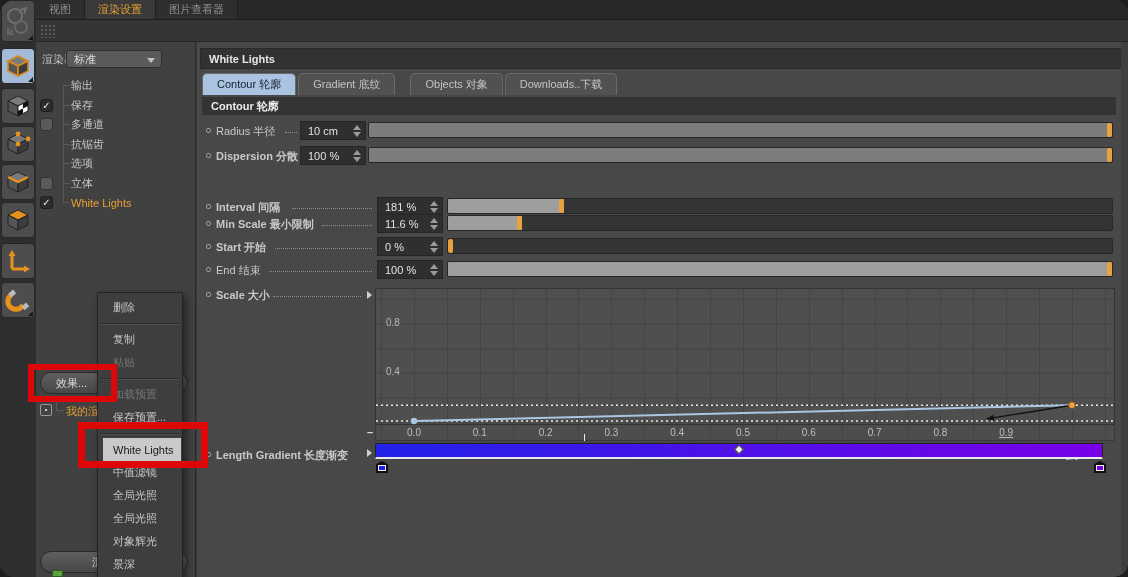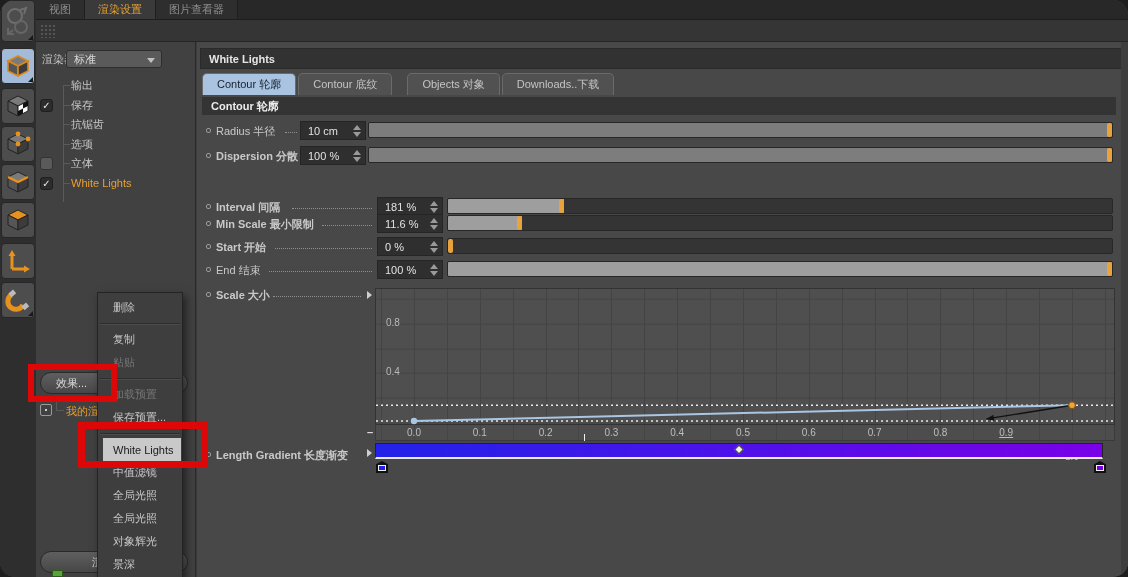--- a/index.html
+++ b/index.html
@@ -209,20 +209,25 @@
         <div class="titem">
           <span class="stub"></span>
           <span class="lbl">输出</span>
         </div>
         <div class="titem">
           <span class="cb checked">✓</span>
           <span class="stub"></span>
           <span class="lbl">保存</span>
         </div>
         <div class="titem">
+          <span class="cb unchecked"></span>
+          <span class="stub"></span>
+          <span class="lbl">多通道</span>
+        </div>
+        <div class="titem">
           <span class="stub"></span>
           <span class="lbl">抗锯齿</span>
         </div>
         <div class="titem">
           <span class="stub"></span>
           <span class="lbl">选项</span>
         </div>
         <div class="titem">
           <span class="cb unchecked"></span>
           <span class="stub"></span>
@@ -247,21 +252,21 @@
     <div class="pill" id="presetbtn">
       <span>渲染设置</span>
     </div>
     <div id="greenicon"></div>
   </div>
 
   <div id="rpanel">
     <div id="wl-title">White Lights</div>
     <div id="ptabs">
         <div class="ptab active">Contour 轮廓</div>
-        <div class="ptab">Contour 底纹</div>
+        <div class="ptab">Gradient 底纹</div>
         <div class="ptab gap">Objects 对象</div>
         <div class="ptab">Downloads..下载</div>
       </div>
     <div class="secbar" id="sec-contour">
       <span>Contour 轮廓</span>
     </div>
 
     <div class="prow r-radius" style="top:79px;">
       <span class="dot"></span>
       <span class="plabel">Radius 半径</span>

